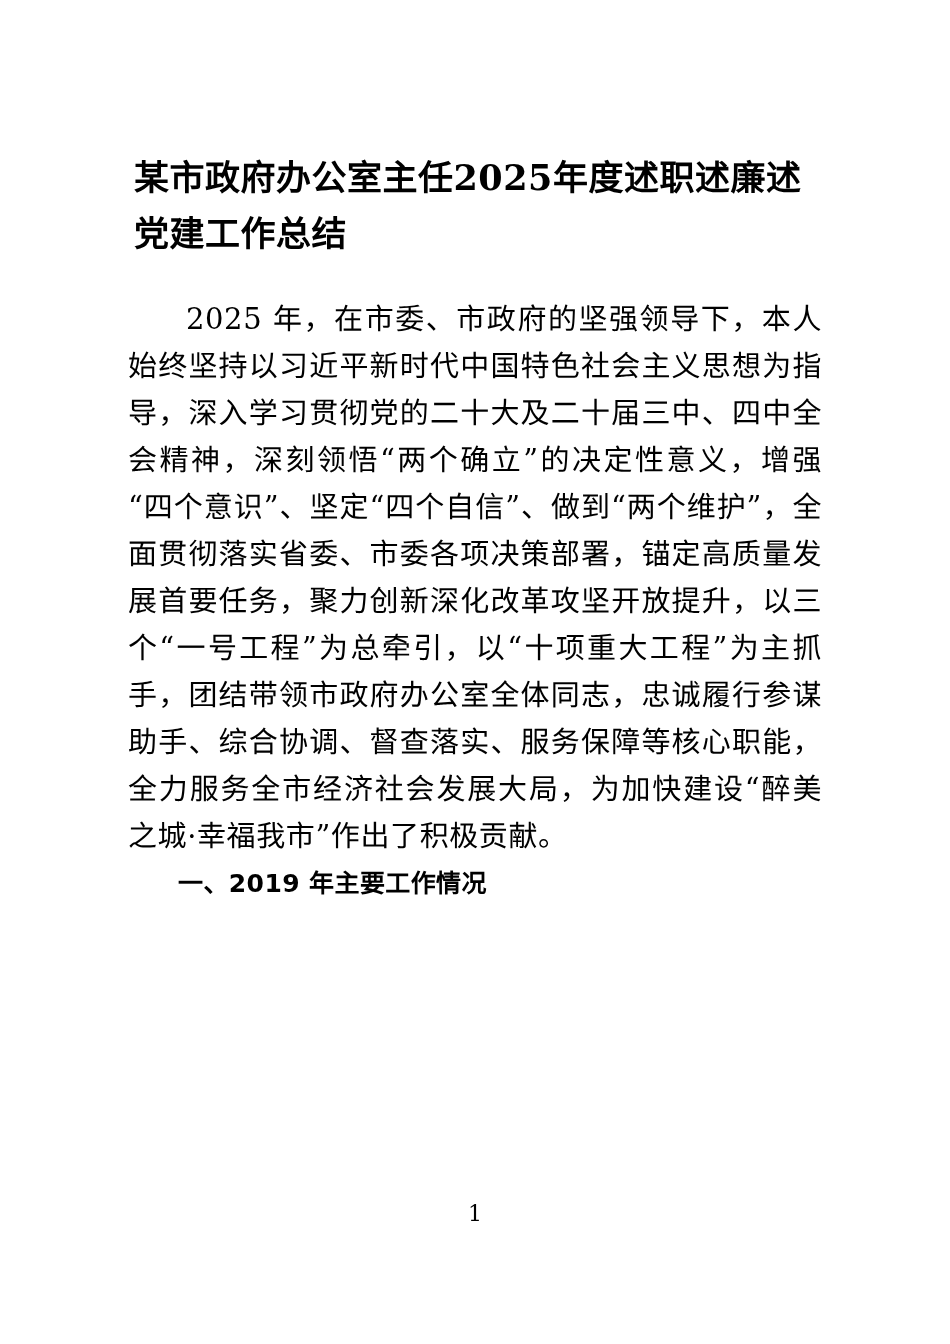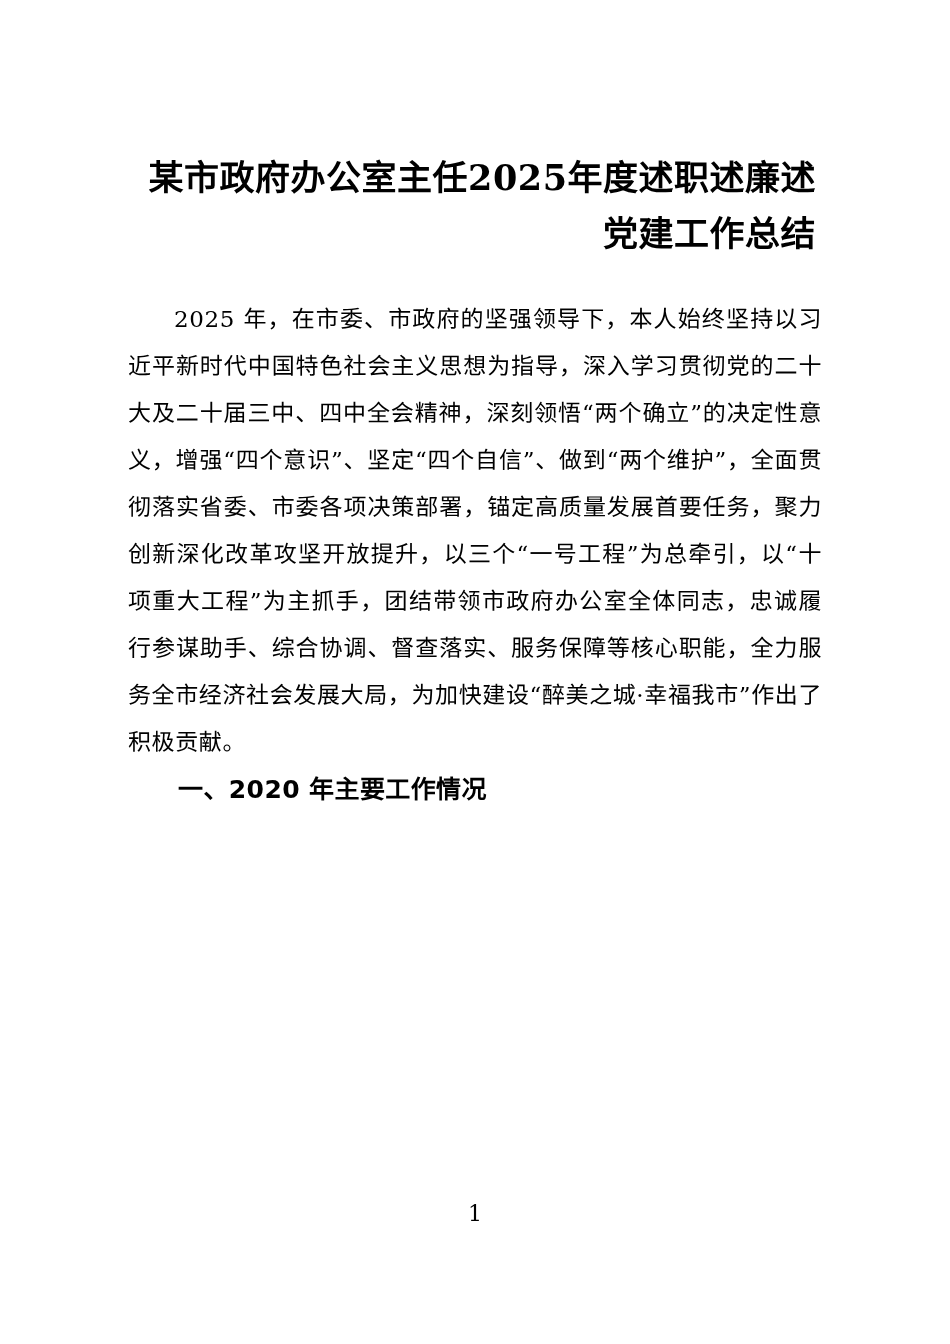--- a/index.html
+++ b/index.html
@@ -21,27 +21,27 @@
     width: 950px;
     height: 1344px;
     padding: 150px 128px 0 128px;
     position: relative;
   }
   .doc-title {
     font-family: "DejaVu Serif", "Liberation Serif", serif;
     font-weight: bold;
     font-size: 35px;
     line-height: 56px;
-    text-align: right;
+    text-align: left;
     letter-spacing: 0.5px;
     margin: 0 0 34px 0;
     padding: 0 6px;
   }
   .para {
-    font-size: 23px;
+    font-size: 29px;
     line-height: 47px;
     text-align: justify;
     text-justify: inter-ideograph;
     margin: 0;
     text-indent: 2em;
     letter-spacing: 0.6px;
   }
   .section-heading {
     font-family: "DejaVu Sans", "Liberation Sans", sans-serif;
     font-weight: bold;
@@ -63,18 +63,18 @@
 </style>
 </head>
 <body>
 
 <div class="page">
 
   <h1 class="doc-title">某市政府办公室主任2025年度述职述廉述党建工作总结</h1>
 
   <p class="para">2025 年，在市委、市政府的坚强领导下，本人始终坚持以习近平新时代中国特色社会主义思想为指导，深入学习贯彻党的二十大及二十届三中、四中全会精神，深刻领悟“两个确立”的决定性意义，增强“四个意识”、坚定“四个自信”、做到“两个维护”，全面贯彻落实省委、市委各项决策部署，锚定高质量发展首要任务，聚力创新深化改革攻坚开放提升，以三个“一号工程”为总牵引，以“十项重大工程”为主抓手，团结带领市政府办公室全体同志，忠诚履行参谋助手、综合协调、督查落实、服务保障等核心职能，全力服务全市经济社会发展大局，为加快建设“醉美之城·幸福我市”作出了积极贡献。</p>
 
-  <p class="section-heading">一、2020 年主要工作情况</p>
+  <p class="section-heading">一、2019 年主要工作情况</p>
 
 
   <div class="page-number">1</div>
 
 </div>
 
 </body></html>

